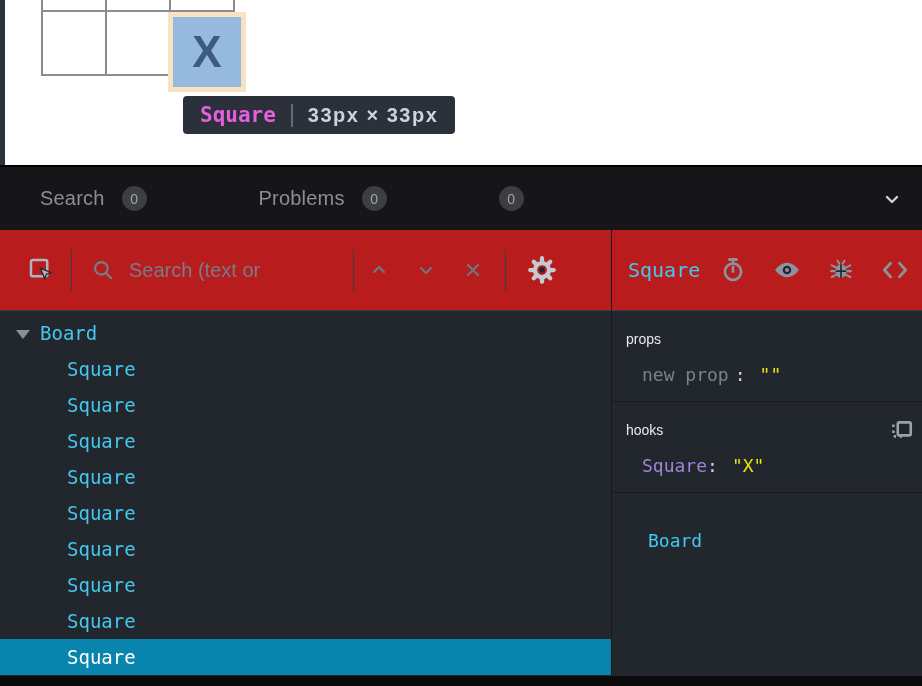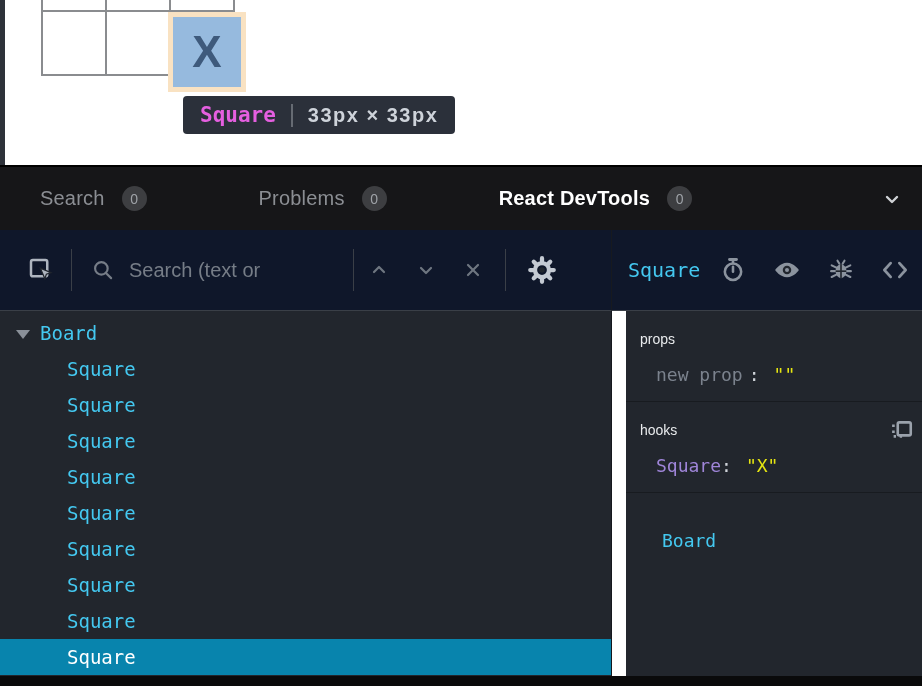--- a/index.html
+++ b/index.html
@@ -43,38 +43,38 @@
   .tab + .tab { margin-left:112px; }
   .tab-label { font-size:20px; color:#8b8e93; font-weight:500; letter-spacing:.2px; }
   .tab.active .tab-label { color:#ffffff; font-weight:700; }
   .badge {
     min-width:25px; height:25px; border-radius:13px; background:#3d3e41;
     color:#9fa3a8; font-size:14px; display:flex; align-items:center; justify-content:center; padding:0 5px;
   }
   .drawer-chevron { margin-left:auto; margin-right:18px; display:flex; }
 
   
-  .toolbar { position:absolute; left:0; top:230px; width:922px; height:81px; display:flex; background:#0f172a; }
+  .toolbar { position:absolute; left:0; top:230px; width:922px; height:81px; display:flex; background:#b91c1c; }
   .toolbar-left {
     width:612px; height:100%; display:flex; align-items:center; padding-left:26px;
     border-right:1px solid #171a1f; border-bottom:1px solid #3a3f47;
   }
   .toolbar-right { flex:1; height:100%; display:flex; align-items:center; padding:0 10px 0 16px; border-bottom:1px solid #3a3f47; }
   .tb-sep { width:1px; height:42px; background:#3a3f47; flex:0 0 auto; }
   .icon-btn { display:flex; align-items:center; justify-content:center; background:none; border:none; cursor:pointer; padding:0; }
   .search-input {
     width:224px; margin-left:13px; background:transparent; border:none; outline:none;
     font-size:20px; color:#c7ccd3; font-family:"Liberation Sans", sans-serif;
   }
   .search-input::placeholder { color:#767d87; }
   .component-title { color:#44c8f0; font-size:20px; }
   .panel-icons { margin-left:auto; display:flex; align-items:center; gap:25px; padding-right:2px; }
 
   
-  .content { position:absolute; left:0; top:311px; width:922px; height:365px; display:flex;gap:14px; }
+  .content { position:absolute; left:0; top:311px; width:922px; height:365px; display:flex; }
   .tree-panel {
     width:612px; background:#22262d; border-right:1px solid #15181d;
     padding-top:4px; overflow:hidden;
   }
   .tree-row {
     height:36px; display:flex; align-items:center;
     font-family:"DejaVu Sans Mono", monospace; font-size:19px; color:#44c8f0; cursor:pointer;
   }
   .tree-row.root { padding-left:16px; }
   .caret-down {
@@ -132,21 +132,20 @@
   <nav class="tab-bar">
     <div class="tab">
       <span class="tab-label">Search</span>
       <span class="badge">0</span>
     </div>
     <div class="tab">
       <span class="tab-label">Problems</span>
       <span class="badge">0</span>
     </div>
     <div class="tab active">
-      <span class="tab-label">React DevTools</span>
       <span class="badge">0</span>
     </div>
     <div class="drawer-chevron icon-btn">
       <svg width="24" height="24" viewBox="0 0 24 24">
         <polyline points="7,10 12,15 17,10" fill="none" stroke="#cfd2d6" stroke-width="2.4" stroke-linecap="round" stroke-linejoin="round"></polyline>
       </svg>
     </div>
   </nav>
 
   <div class="toolbar">

